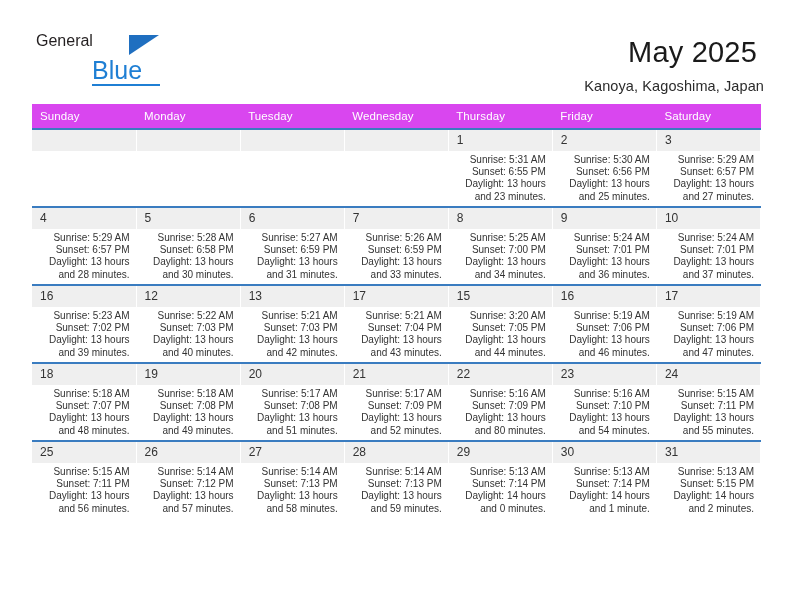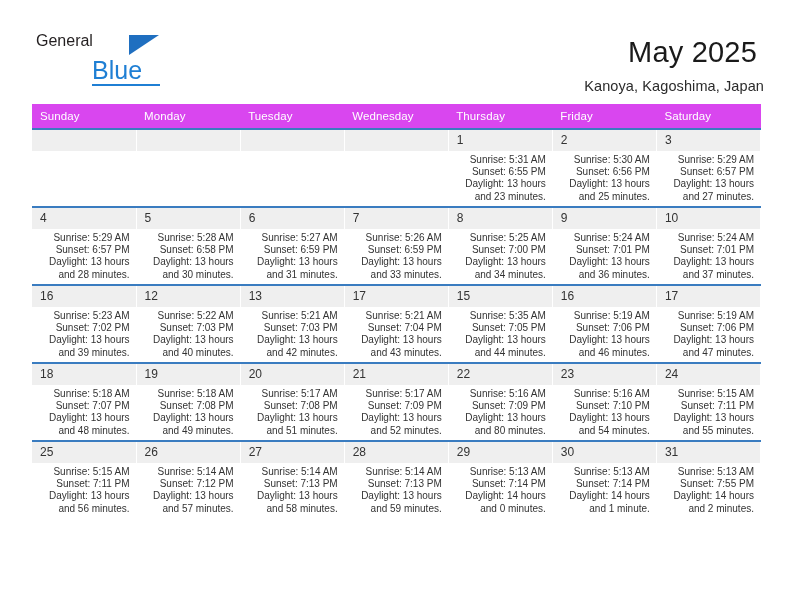--- a/index.html
+++ b/index.html
@@ -346,21 +346,21 @@
           <div class="details">
             <div>Sunrise: 5:21 AM</div>
             <div>Sunset: 7:04 PM</div>
             <div>Daylight: 13 hours</div>
             <div>and 43 minutes.</div>
           </div>
         </td>
         <td>
           <span class="daynum">15</span>
           <div class="details">
-            <div>Sunrise: 5:35 AM</div>
+            <div>Sunrise: 3:20 AM</div>
             <div>Sunset: 7:05 PM</div>
             <div>Daylight: 13 hours</div>
             <div>and 44 minutes.</div>
           </div>
         </td>
         <td>
           <span class="daynum">16</span>
           <div class="details">
             <div>Sunrise: 5:19 AM</div>
             <div>Sunset: 7:06 PM</div>
@@ -497,21 +497,21 @@
             <div>Sunrise: 5:13 AM</div>
             <div>Sunset: 7:14 PM</div>
             <div>Daylight: 14 hours</div>
             <div>and 1 minute.</div>
           </div>
         </td>
         <td>
           <span class="daynum">31</span>
           <div class="details">
             <div>Sunrise: 5:13 AM</div>
-            <div>Sunset: 7:55 PM</div>
+            <div>Sunset: 5:15 PM</div>
             <div>Daylight: 14 hours</div>
             <div>and 2 minutes.</div>
           </div>
         </td>
       </tr>
 
     </tbody>
   </table>
 
 </div>

